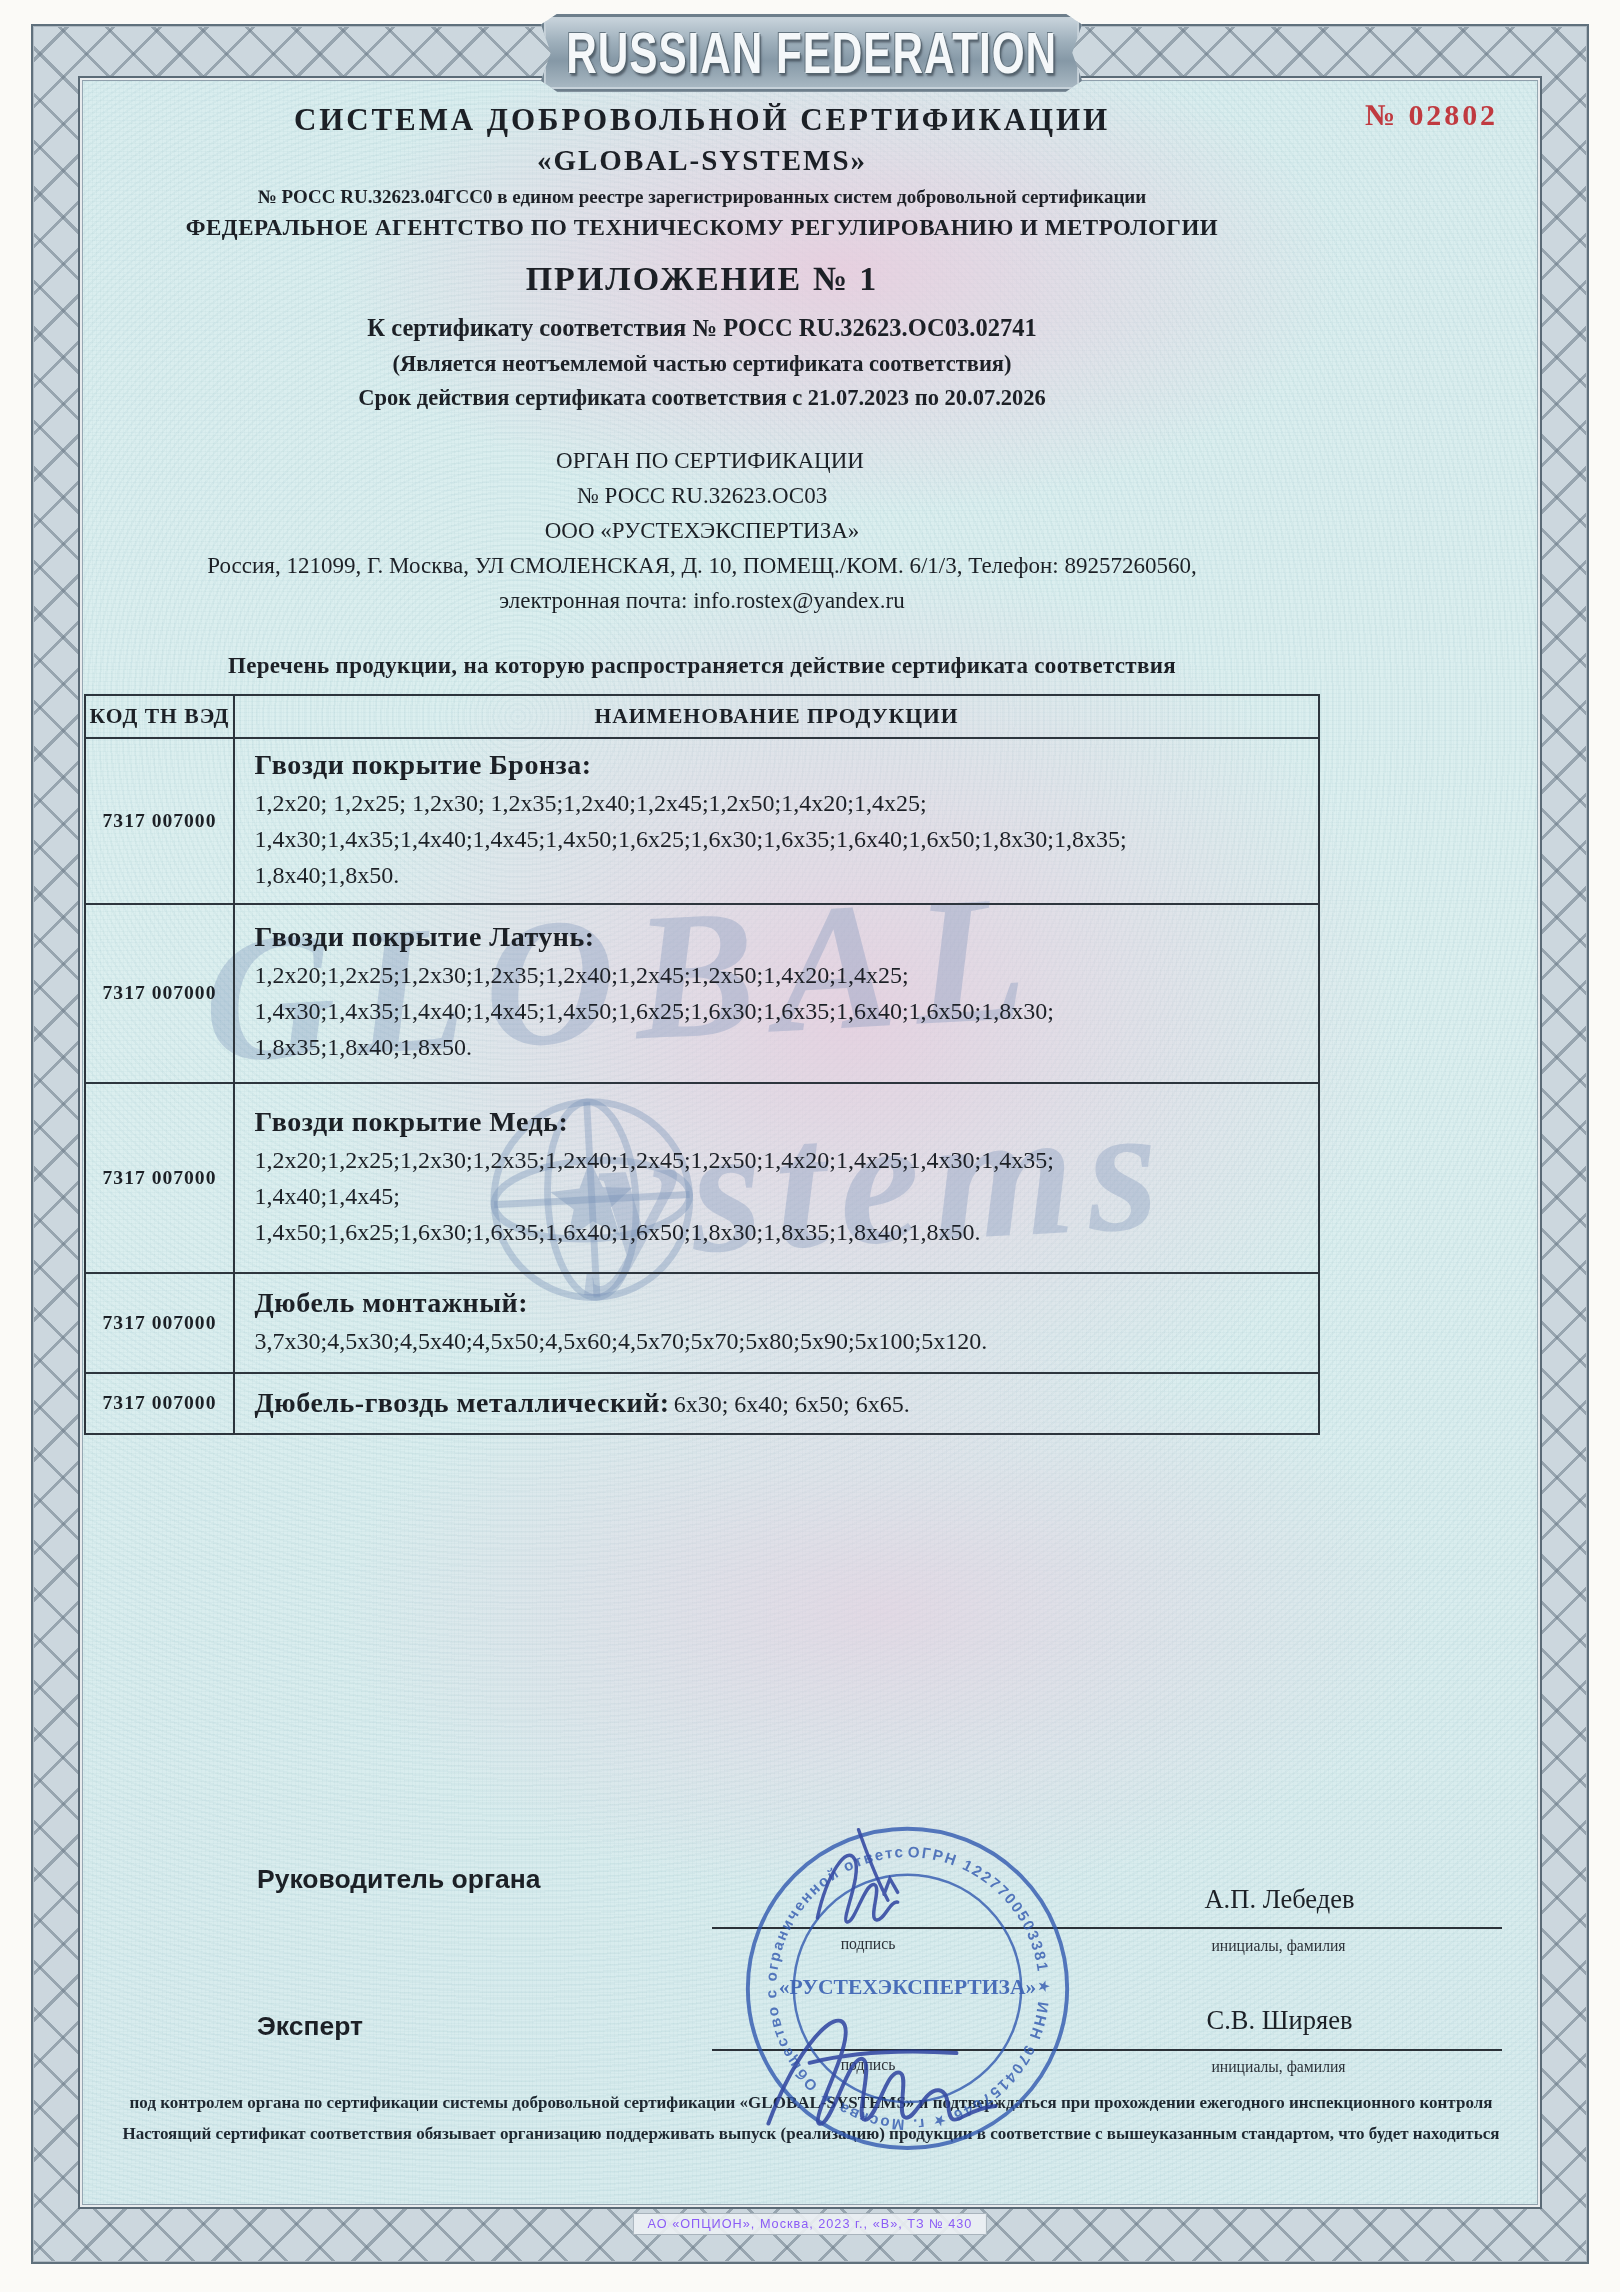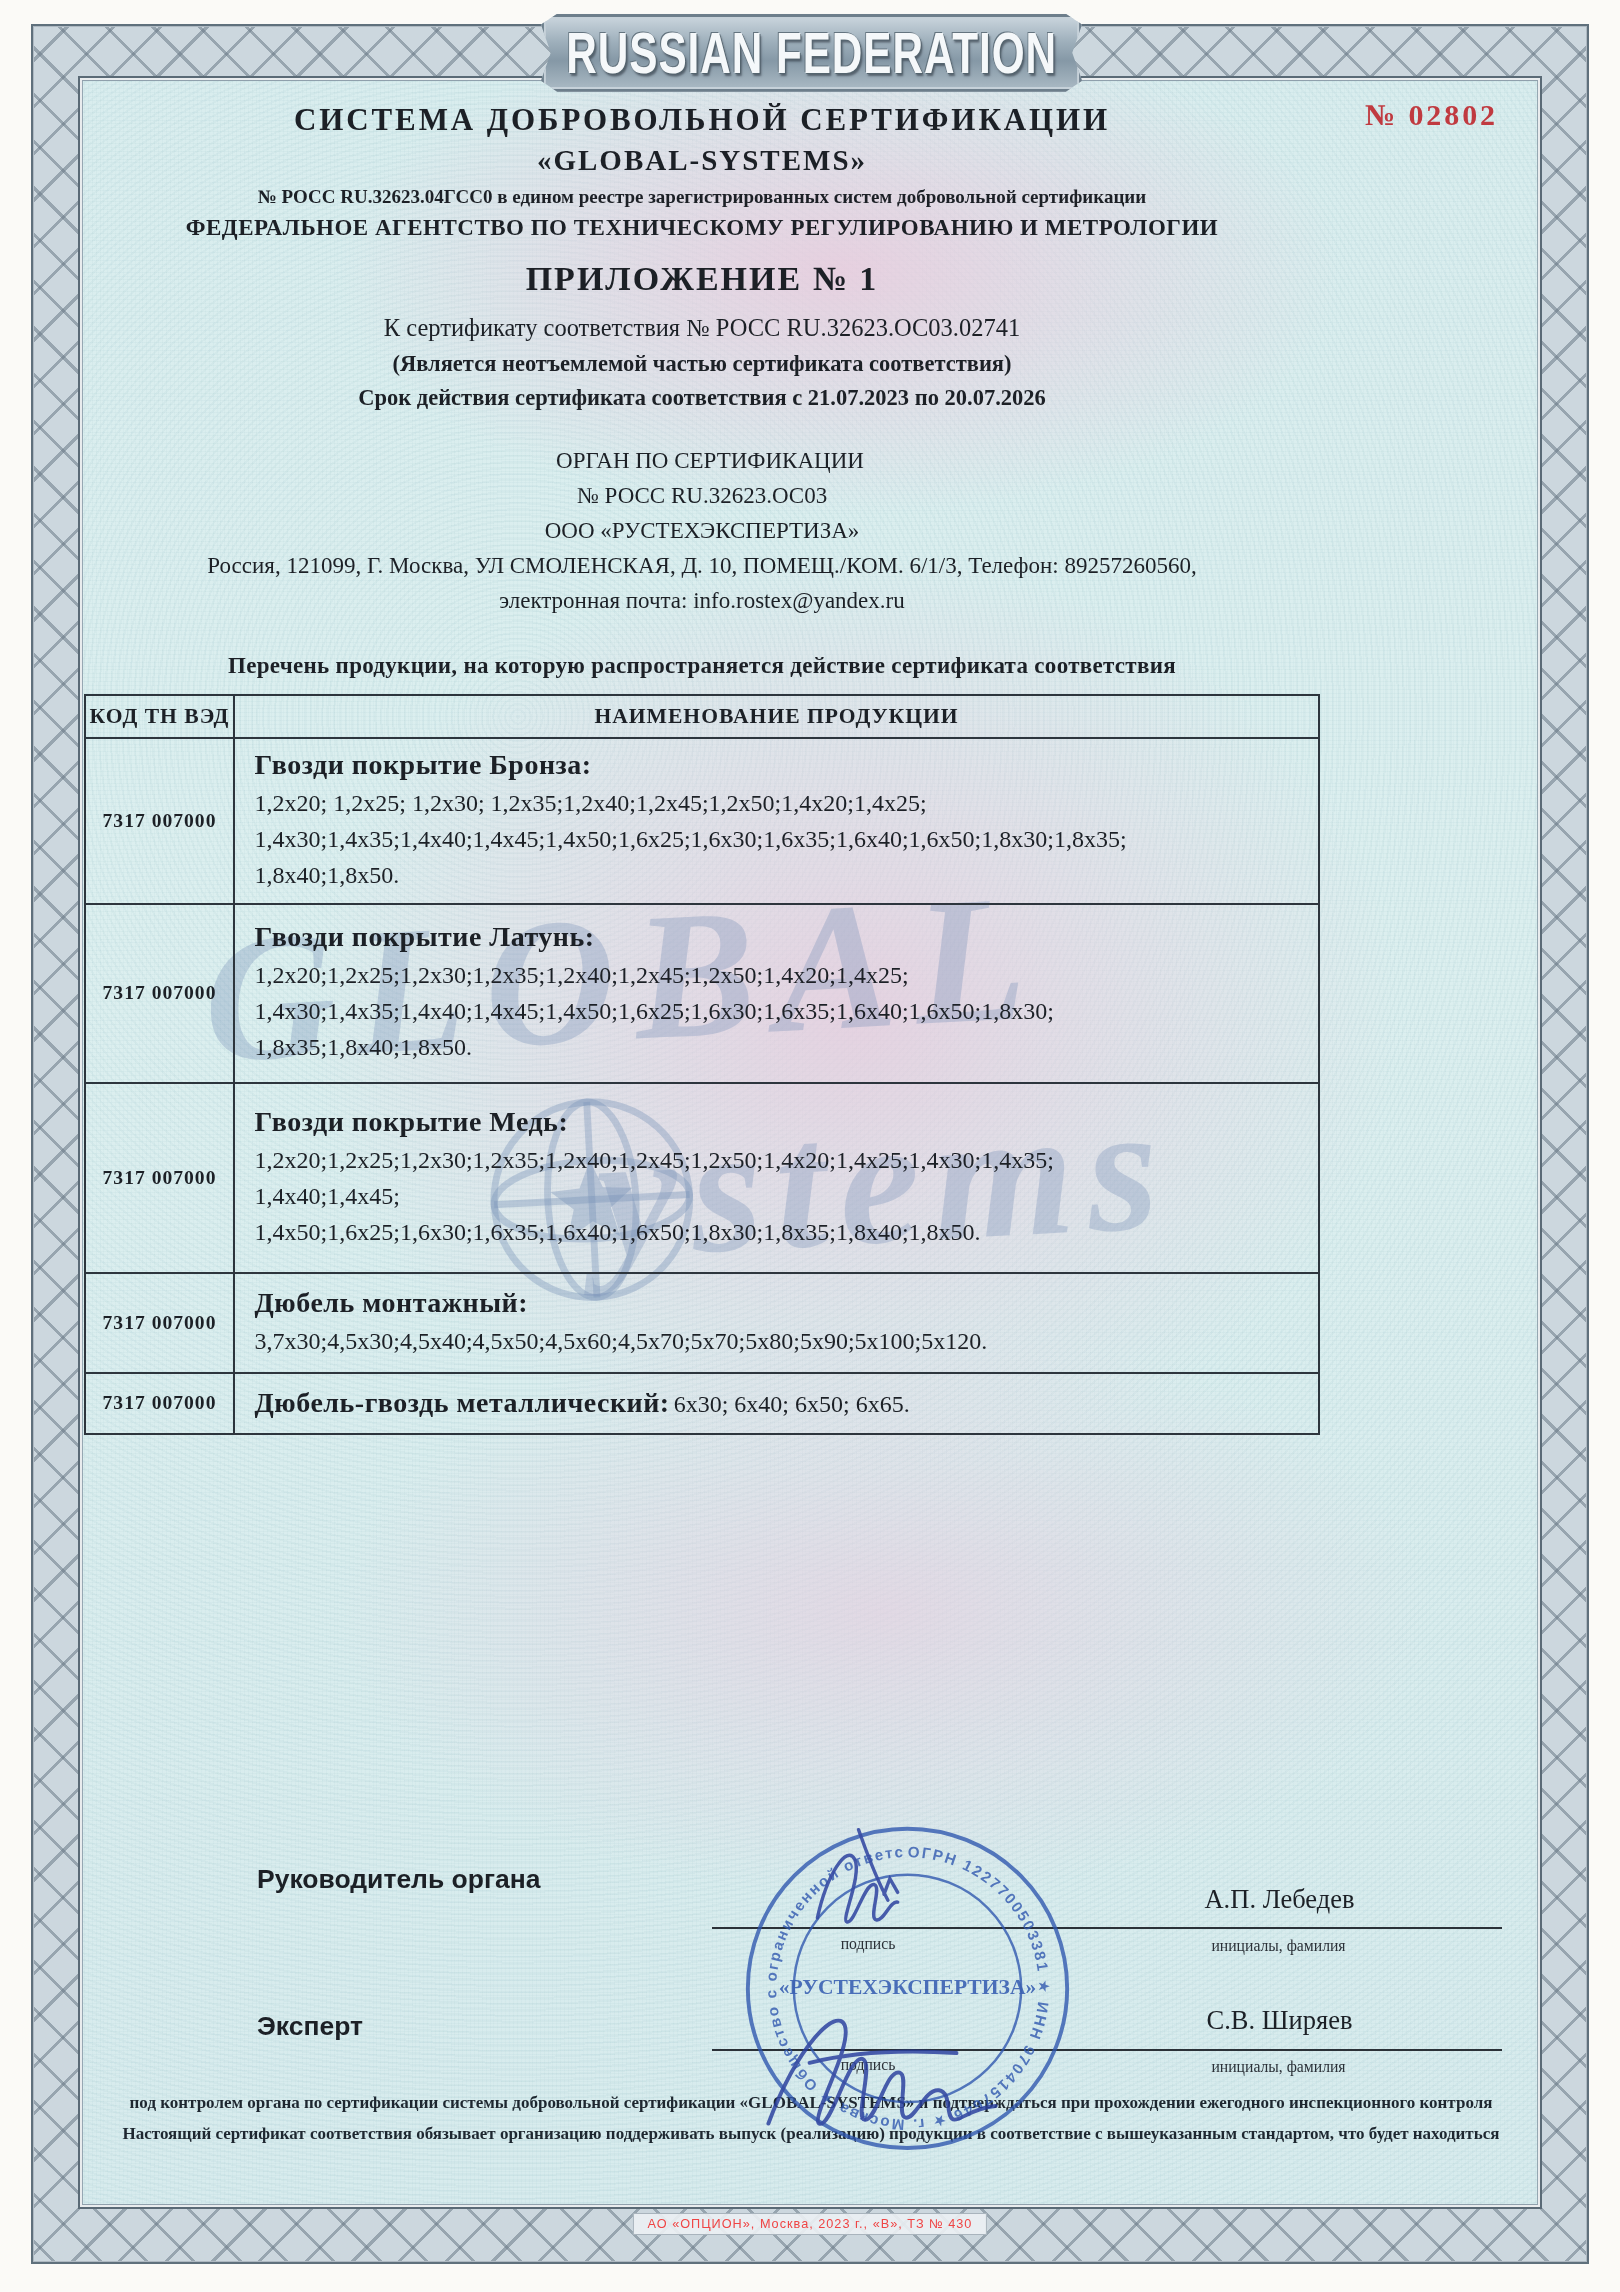--- a/index.html
+++ b/index.html
@@ -65,21 +65,21 @@
   
   .content{
     position:absolute;left:84px;top:102px;width:1236px;
     text-align:center;z-index:4;
   }
   .t-system  {font-weight:bold;font-size:31px;letter-spacing:2.9px;}
   .t-gs      {font-weight:bold;font-size:29px;letter-spacing:2px;margin-top:5.9px;}
   .t-registry{font-weight:bold;font-size:19px;margin-top:8.8px;}
   .t-agency  {font-weight:bold;font-size:23px;margin-top:6.9px;letter-spacing:0.5px;}
   .t-annex   {font-weight:bold;font-size:34px;letter-spacing:2px;margin-top:19.6px;}
-  .t-certref {font-weight:normal;font-size:24.5px;margin-top:15.7px;}
+  .t-certref {font-weight:bold;font-size:24.5px;margin-top:15.7px;}
   .t-integral{font-weight:bold;font-size:22.5px;margin-top:8.8px;}
   .t-validity{font-weight:bold;font-size:22.5px;margin-top:8.8px;}
   .t-orghead {font-size:23px;margin-top:37px;padding-left:16px;}
   .t-orgline {font-size:23px;margin-top:8.8px;}
   .t-caption {font-weight:bold;font-size:23px;margin-top:39px;letter-spacing:0.3px;}
 
   
   .ptable{
     margin-top:15.7px;width:100%;
     border:2px solid #2d353d;
@@ -134,21 +134,21 @@
 
   
   .footer-note{
     position:absolute;left:110px;top:2088px;width:1402px;
     font-weight:bold;font-size:17px;line-height:1.8;
     text-align:center;color:#1e2730;z-index:4;
   }
   .print-line{
     position:absolute;left:50%;top:2213px;transform:translateX(-50%);
     font-family:"Liberation Sans","DejaVu Sans",sans-serif;
-    font-size:12.7px;color:#ef4444;letter-spacing:1px;
+    font-size:12.7px;color:#8b5cf6;letter-spacing:1px;
     background:rgba(236,241,244,.9);
     border:1px solid #a9b4bd;padding:2.9px 13.7px;z-index:6;white-space:nowrap;
   }
 </style>
 </head>
 <body>
 
 <div class="page">
 
   <div class="border-band"></div>

